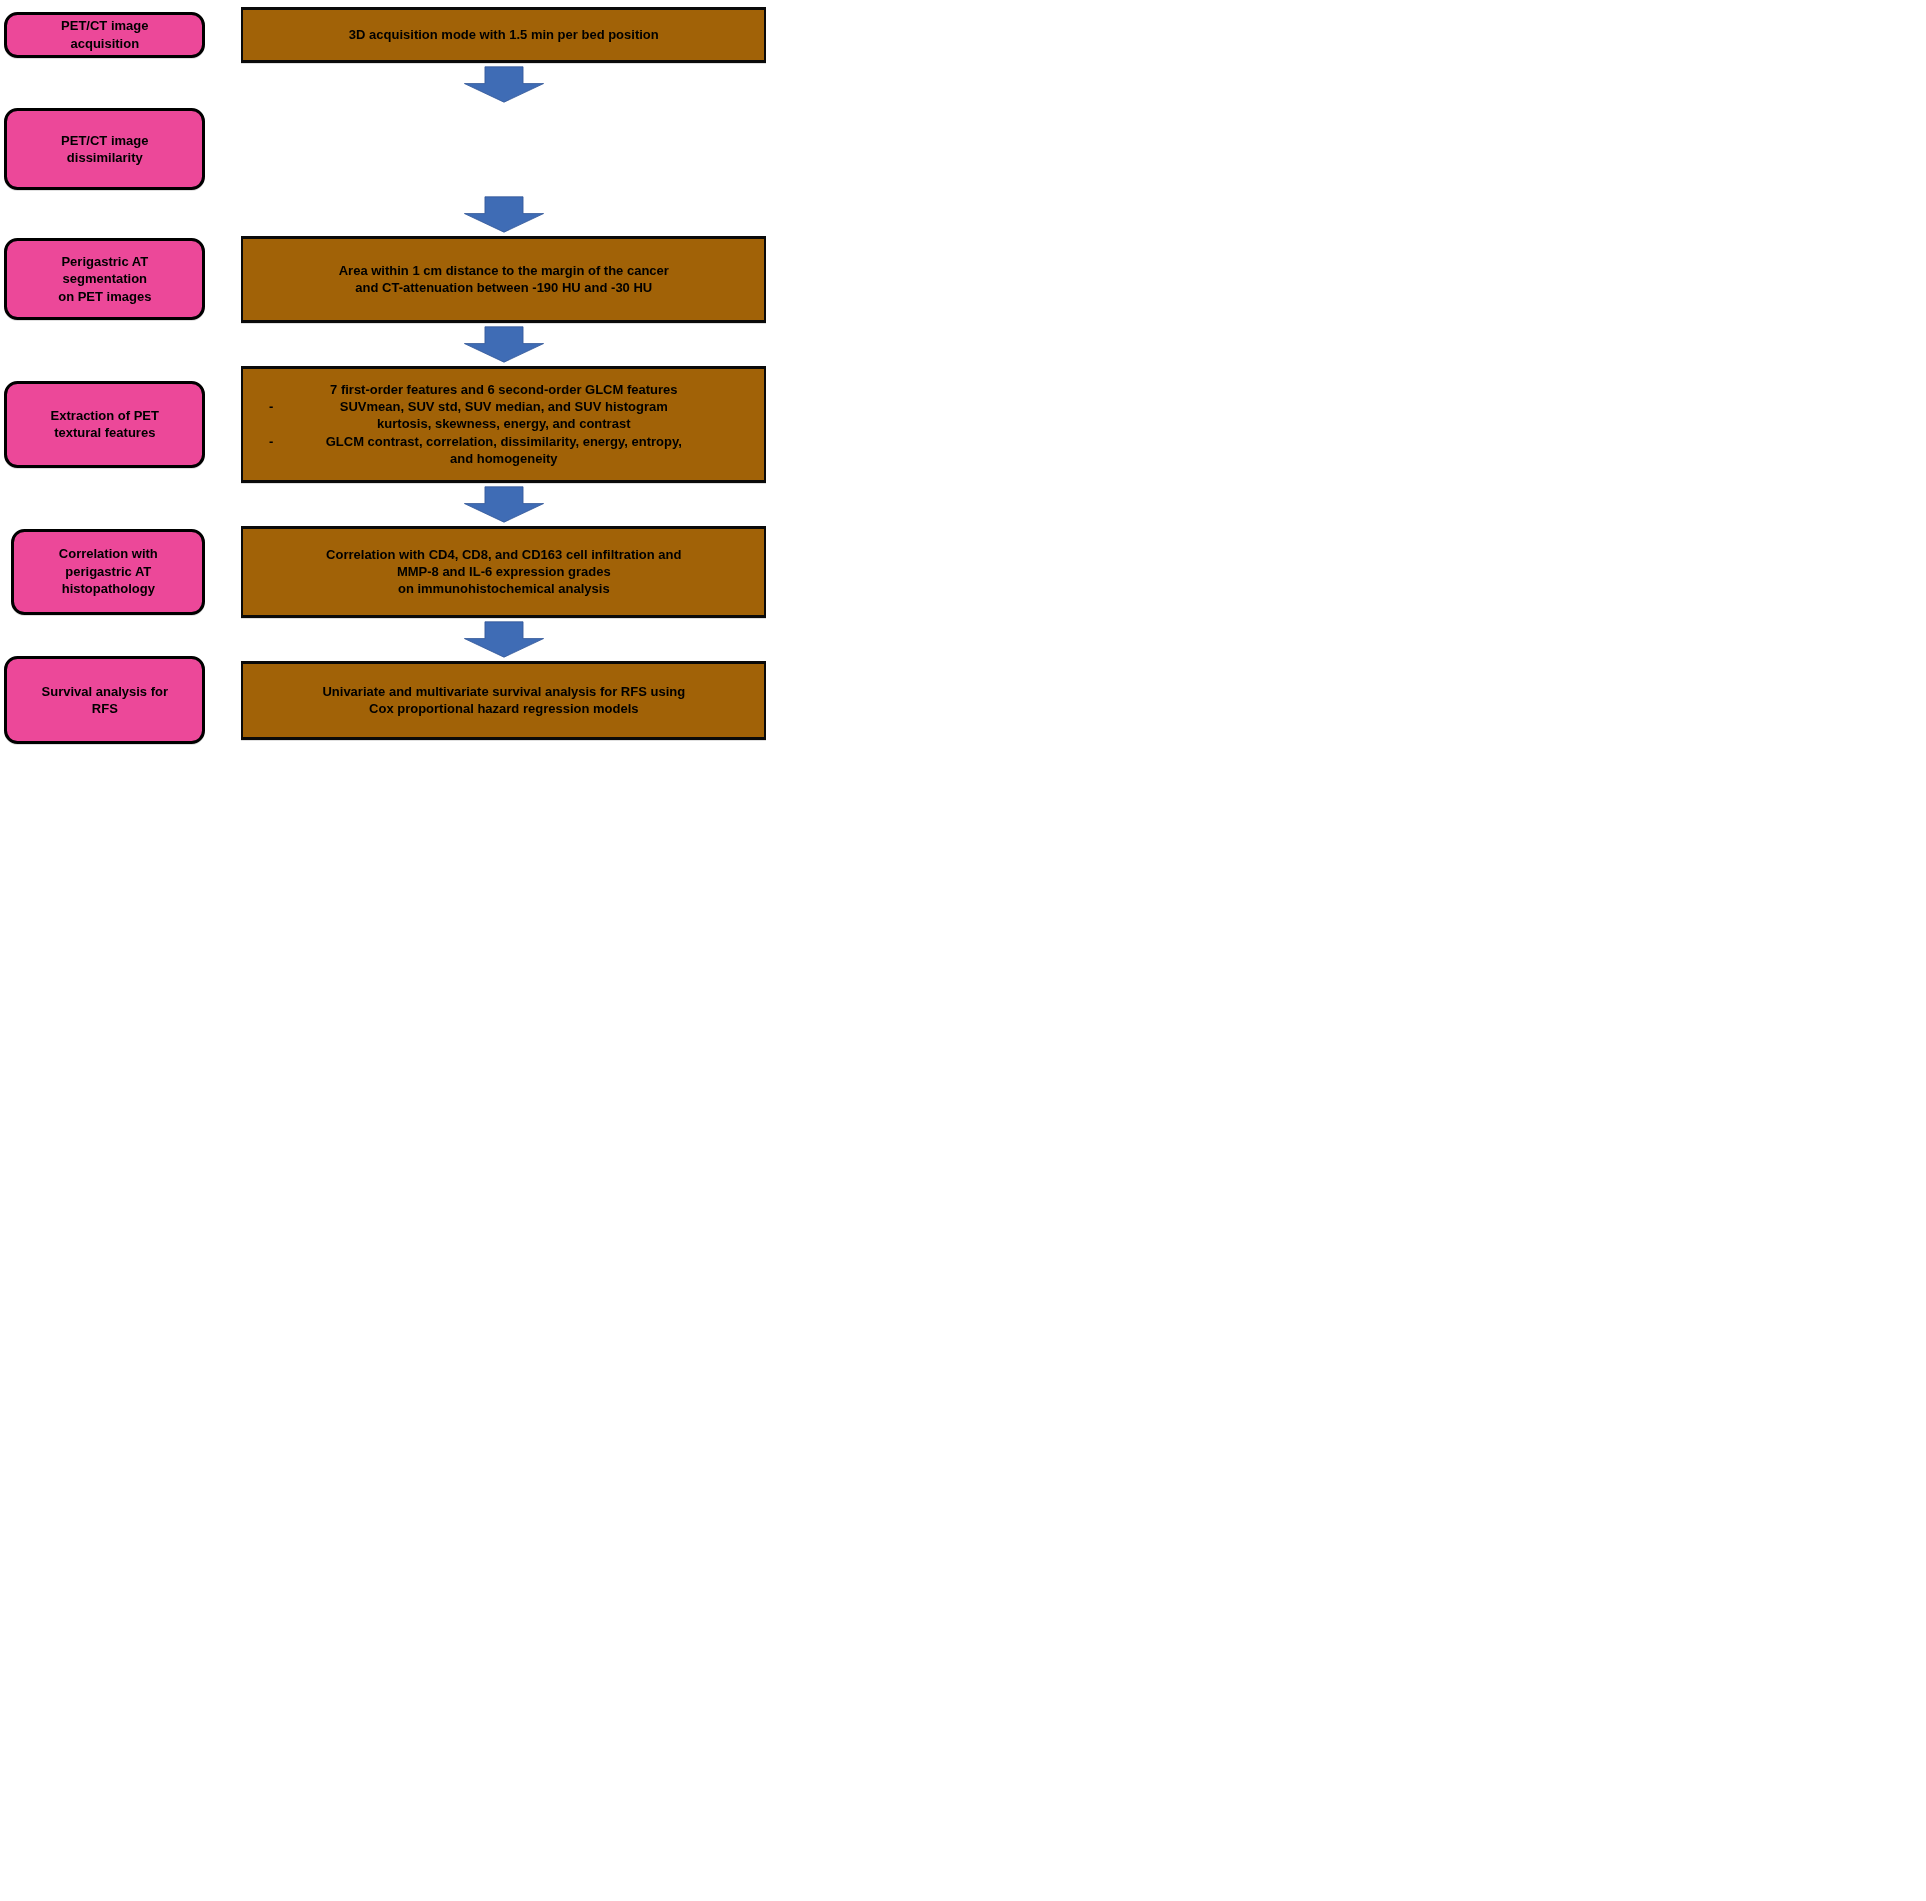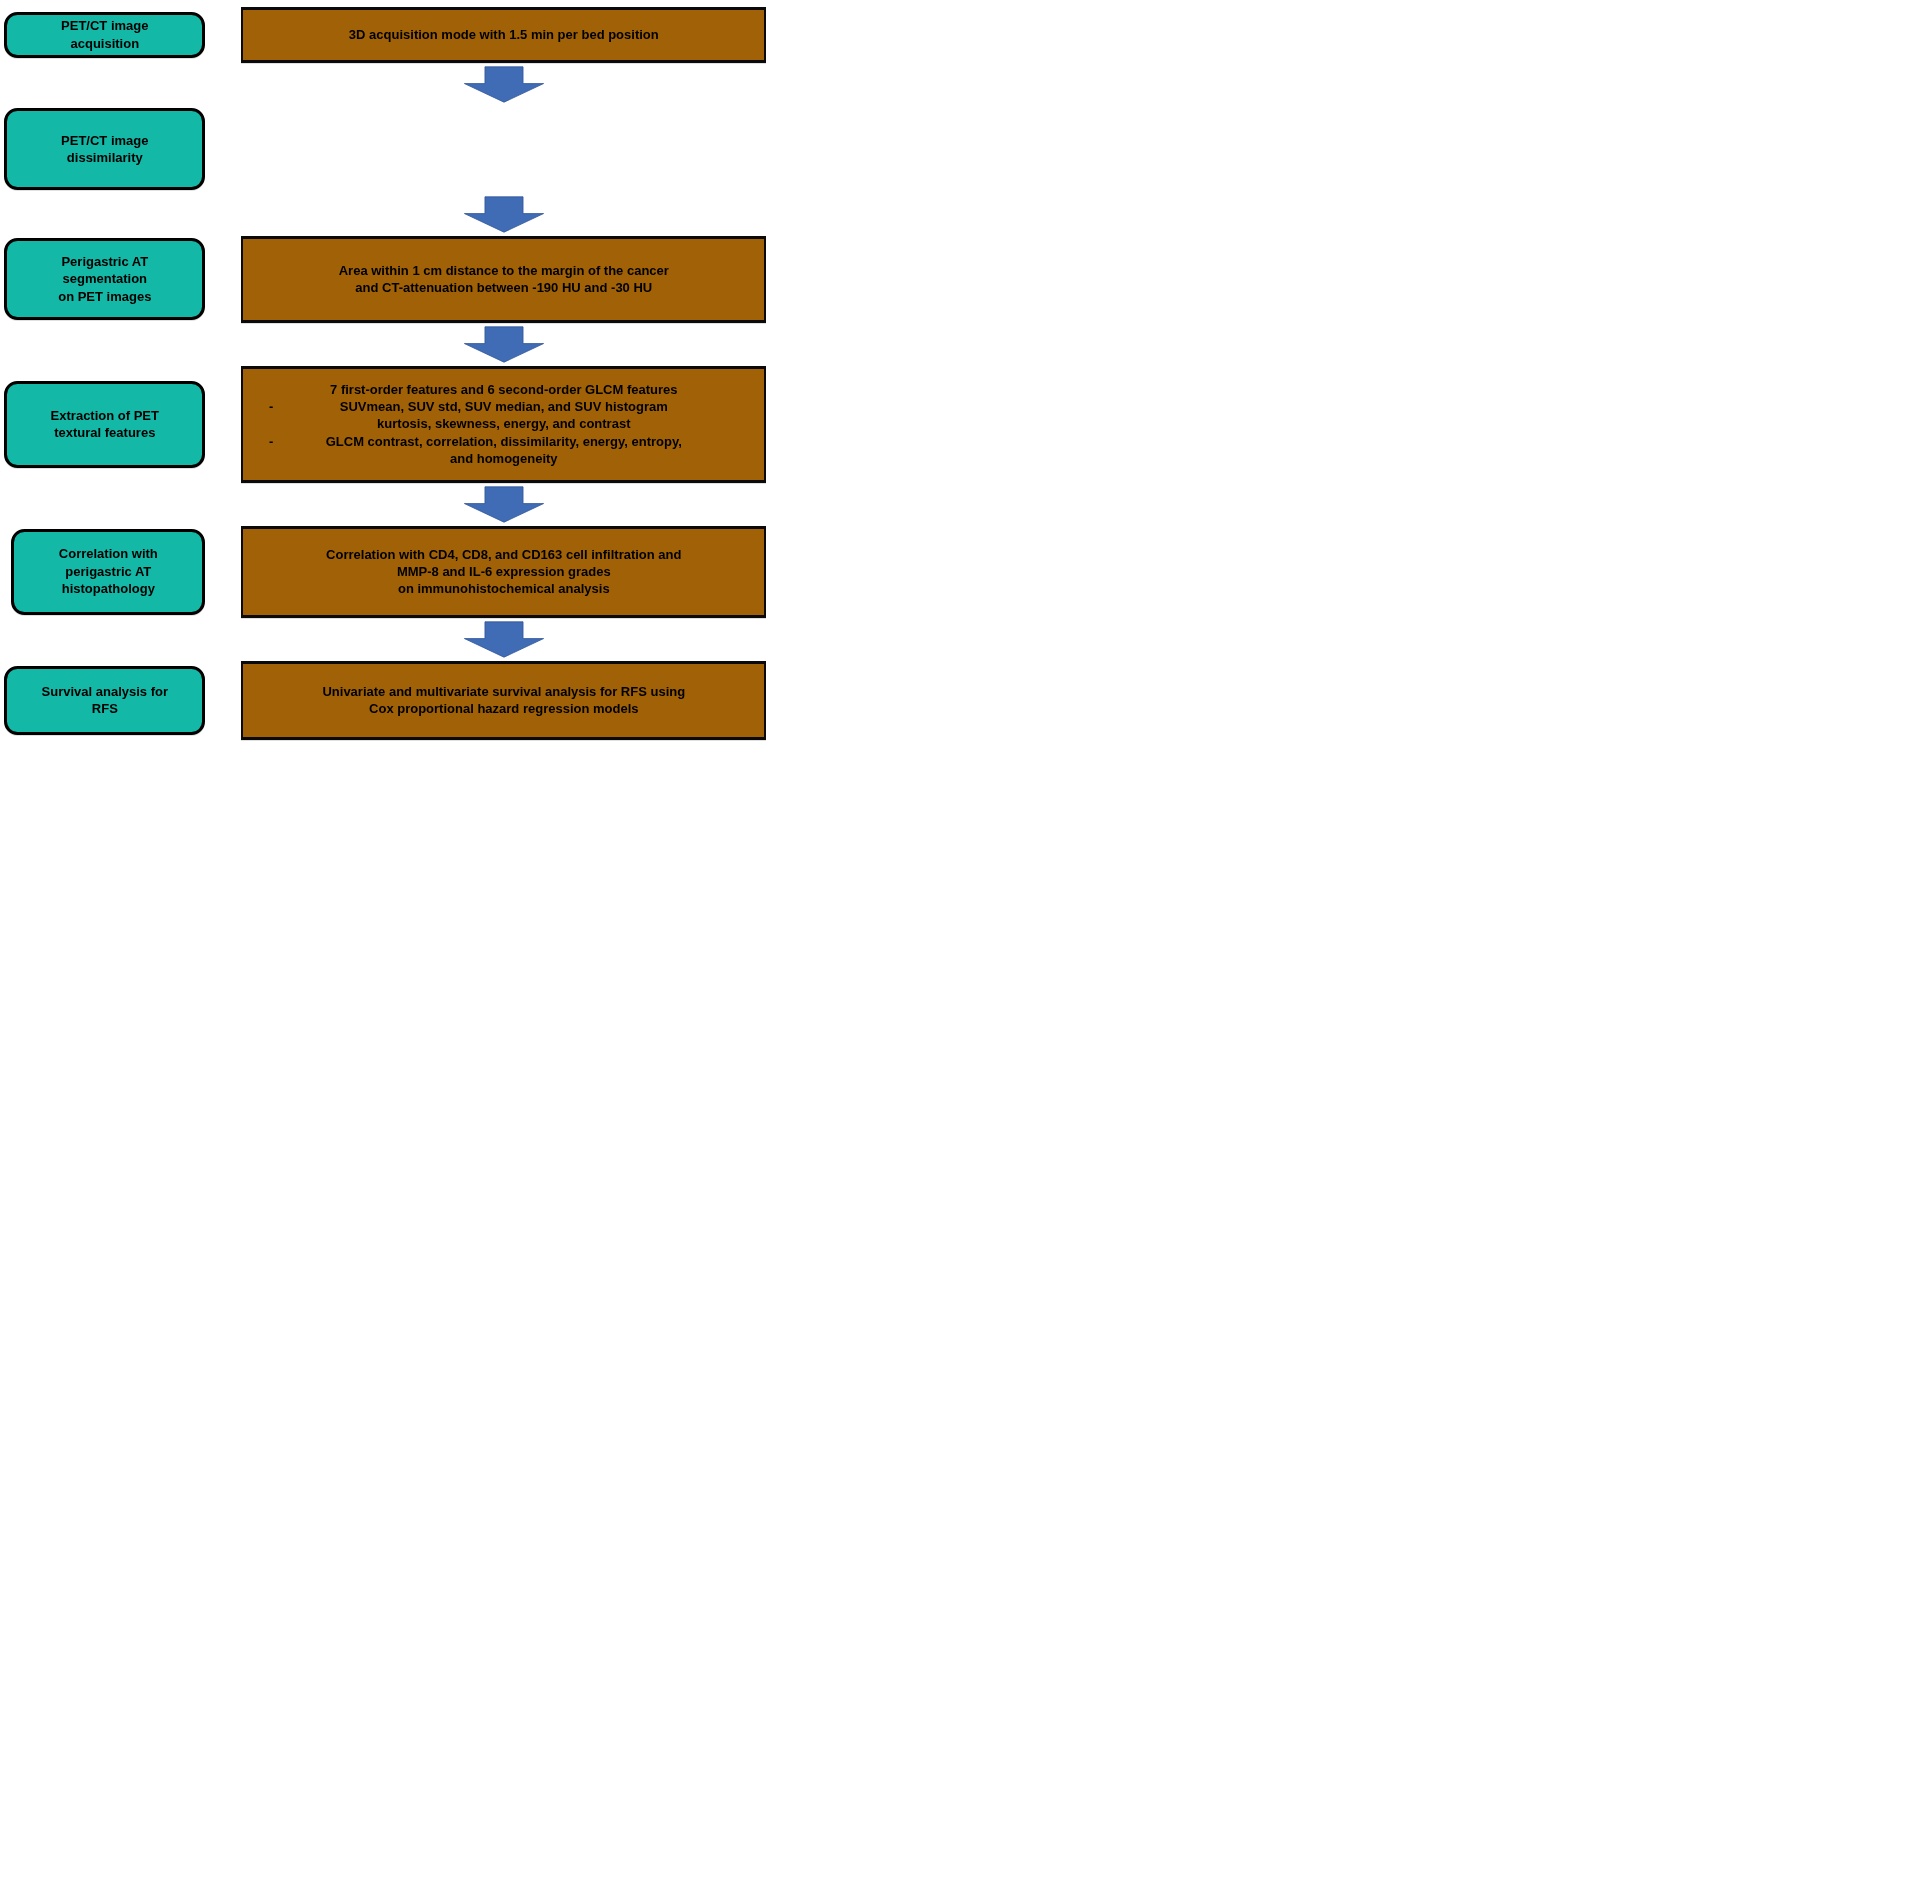--- a/index.html
+++ b/index.html
@@ -49,36 +49,36 @@
     width: 525px;
     flex: 0 0 525px;
     height: 100%;
   }
 
   .step-box {
     box-sizing: border-box;
     width: 201px;
     border: 3.8px solid #000000;
     border-radius: 13.4px;
-    background: #14b8a6;
+    background: #ec4899;
     display: flex;
     flex-direction: column;
     justify-content: center;
     text-align: center;
     font-size: 13px;
     line-height: 1.35;
     padding: 3.8px 6.7px;
     box-shadow: 0 1px 0 rgba(0,0,0,0.12);
   }
   .sh-0 { height: 46px; }
   .sh-1 { height: 82px; }
   .sh-2 { height: 82px; }
   .sh-3 { height: 87px; }
   .sh-4 { height: 86px; margin-left: 7px; }
-  .sh-5 { height: 69px; }
+  .sh-5 { height: 88px; }
 
   .detail-box {
     box-sizing: border-box;
     width: 525px;
     height: 100%;
     border: 2.4px solid #0a0a0a;
     border-top-width: 3.3px;
     border-bottom-width: 3.3px;
     background: #a16207;
     display: flex;

